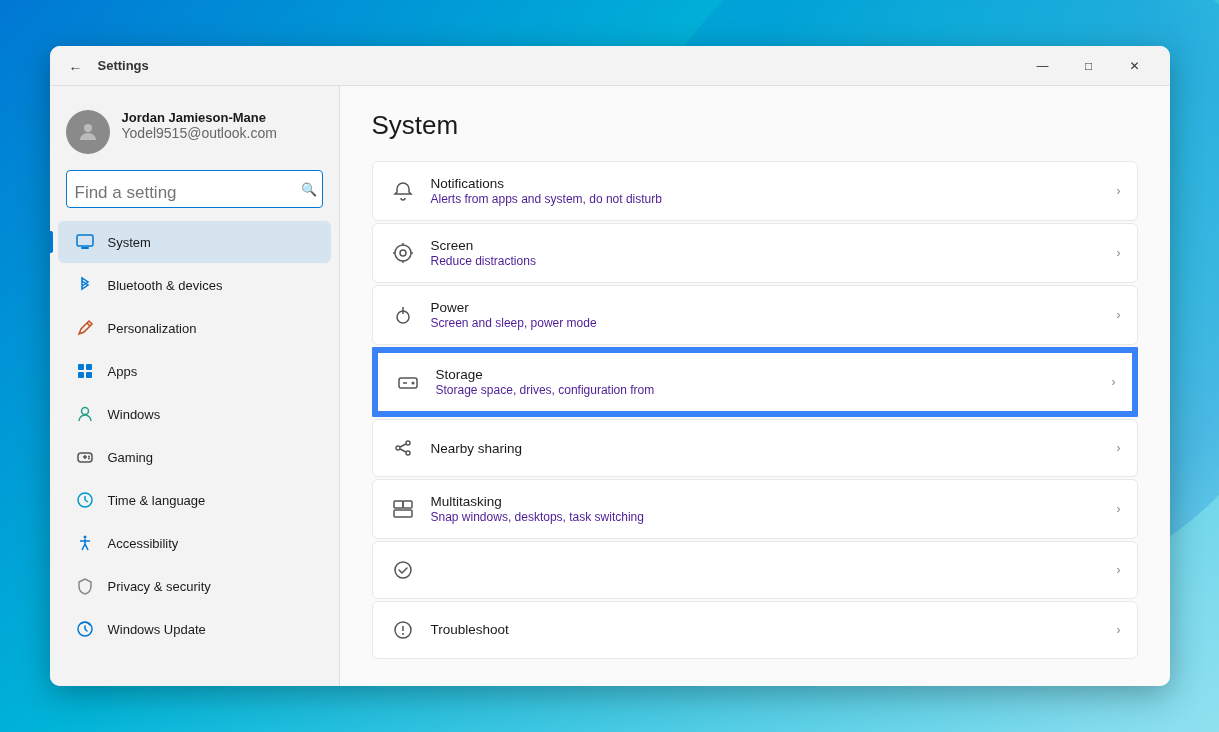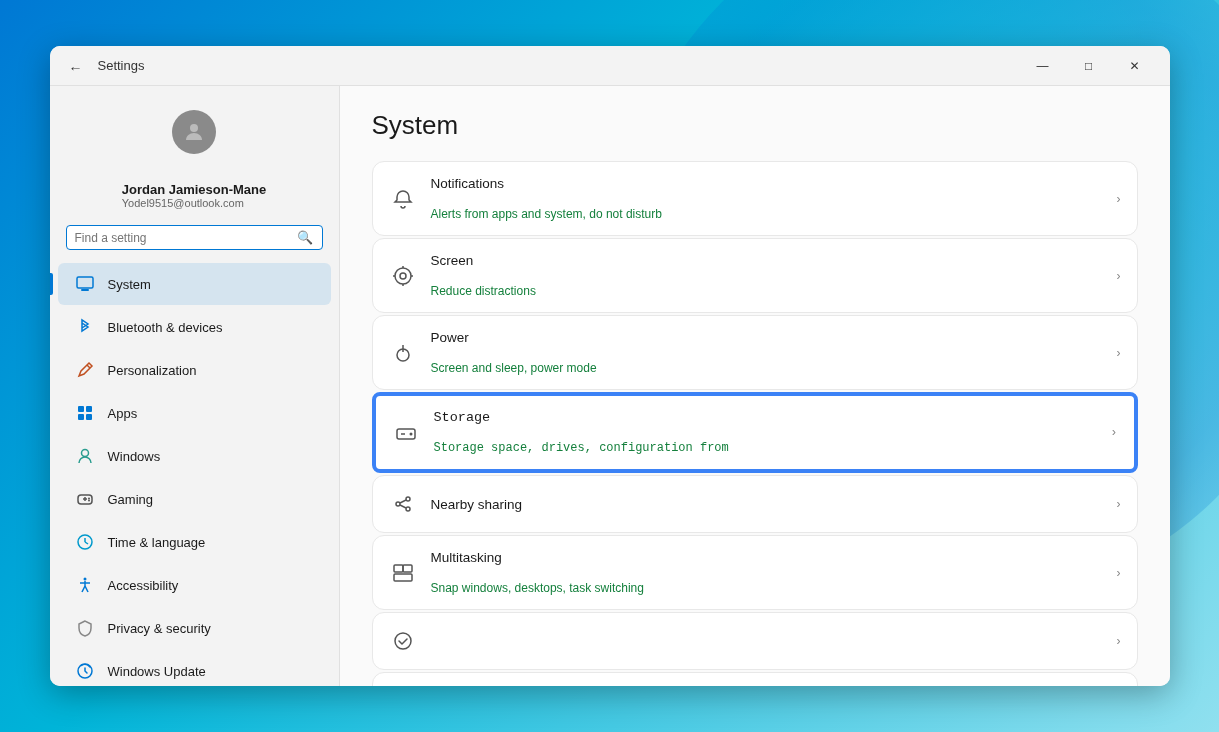--- a/index.html
+++ b/index.html
@@ -52,20 +52,21 @@
       display: flex; align-items: center; justify-content: center;
       border-radius: 4px;
       color: #333;
       font-size: 14px;
     }
     .title-bar-title {
       font-size: 13px;
       color: #333;
       margin-left: 8px;
       flex: 1;
+      font-weight: bold;
     }
     .title-bar-controls {
       display: flex;
       gap: 0;
     }
     .tb-btn {
       width: 46px; height: 32px;
       border: none; background: transparent;
       cursor: pointer;
       display: flex; align-items: center; justify-content: center;
@@ -84,54 +85,53 @@
       background: #f3f3f3;
       padding: 16px 0 0 0;
       display: flex;
       flex-direction: column;
       border-right: 1px solid #e0e0e0;
       flex-shrink: 0;
       overflow-y: auto;
     }
     .user-section {
       display: flex;
-      align-items: center;
       padding: 8px 16px 16px 16px;
-      gap: 28px;
-      flex-direction: column;
+      gap: 12px;
     }
     .avatar {
       width: 44px; height: 44px;
       border-radius: 50%;
       background: #8a8a8a;
       display: flex; align-items: center; justify-content: center;
       color: #ccc;
       font-size: 22px;
       flex-shrink: 0;
     }
     .user-info { display: flex; flex-direction: column; }
     .user-name { font-size: 13px; font-weight: 600; color: #1a1a1a; }
-    .user-email { font-size: 11px; color: #666; }
+    .user-email { font-size: 14px; color: #666; }
     .search-box {
       margin: 0 16px 12px 16px;
       display: flex;
       align-items: center;
       background: white;
       border: 1.5px solid #0078d4;
       border-radius: 4px;
       padding: 4px 8px;
       gap: 6px;
     }
     .search-input {
       flex: 1;
       border: none;
       outline: none;
-      font-size: 12px;
+      font-size: 17px;
       color: #333;
       background: transparent;
+      margin-top: 8px;
     }
     .search-icon { color: #666; font-size: 13px; }
     .nav-item {
       display: flex;
       align-items: center;
       padding: 10px 16px;
       gap: 12px;
       cursor: pointer;
       border-radius: 6px;
       margin: 1px 8px;
@@ -169,40 +169,39 @@
       color: #1a1a1a;
       margin-bottom: 20px;
     }
     .settings-list { display: flex; flex-direction: column; gap: 2px; }
     .settings-item {
       display: flex;
       align-items: center;
       padding: 14px 16px;
       background: white;
       border: 1px solid #e8e8e8;
-      border-radius: 12px;
+      border-radius: 6px;
       cursor: pointer;
       gap: 14px;
       transition: background 0.1s;
     }
     .settings-item.highlighted {
-      border: 4px solid #3b82f6;
-      border-radius: 8px;
-      font-family: Liberation Mono, monospace;
+      border: 6px solid #3b82f6;
+      border-radius: 1px;
     }
     .item-icon {
       width: 28px; height: 28px;
       display: flex; align-items: center; justify-content: center;
       font-size: 18px;
       color: #555;
       flex-shrink: 0;
     }
     .item-text { flex: 1; }
     .item-title { font-size: 13.5px; font-weight: 500; color: #1a1a1a; }
-    .item-desc { font-size: 12px; color: #15803d; margin-top: 16px; }
+    .item-desc { font-size: 12px; color: #4c1d95; margin-top: 1px; }
     .item-chevron { color: #888; font-size: 12px; }
   </style>
 </head>
 <body>
 
 <div class="window">
 
   <div class="title-bar">
     <button class="title-bar-back">←</button>
     <span class="title-bar-title">Settings</span>

